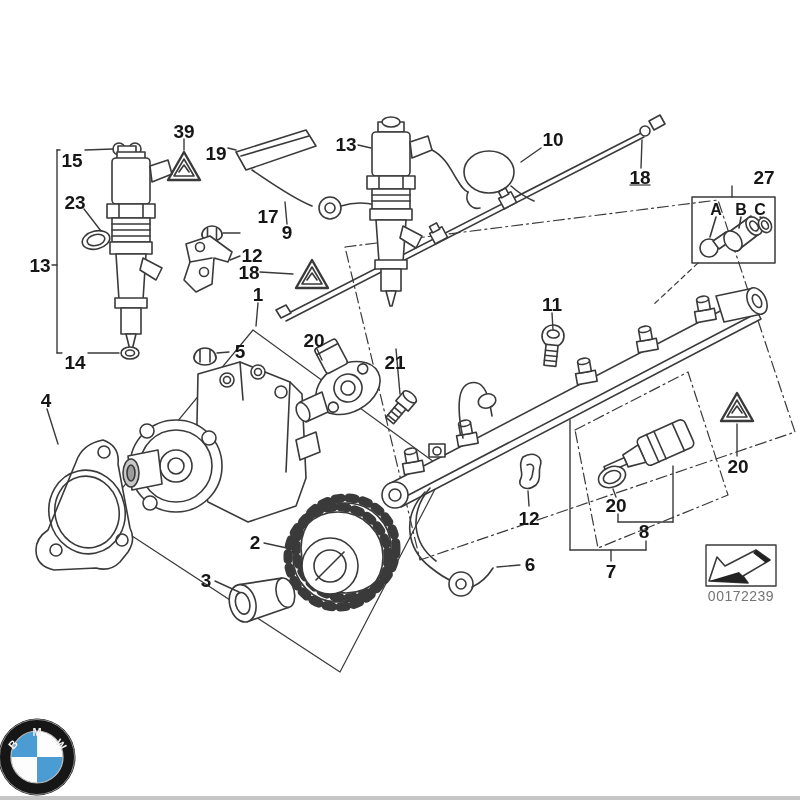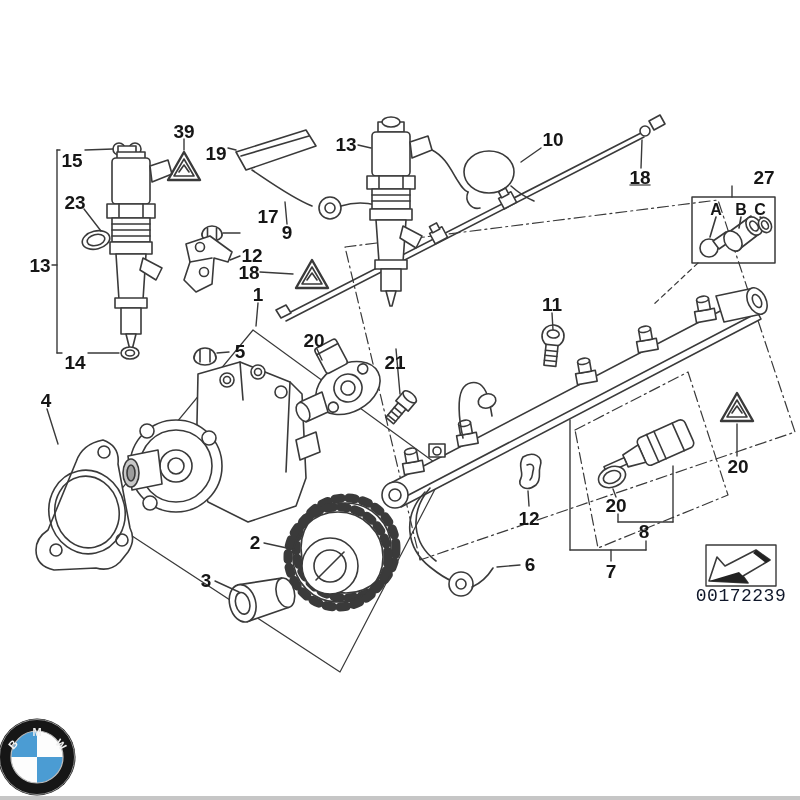--- a/index.html
+++ b/index.html
@@ -4,21 +4,21 @@
 <style>
   html,body{margin:0;padding:0;background:#fff;}
   body{width:800px;height:800px;position:relative;overflow:hidden;
        font-family:"Liberation Sans",sans-serif;}
   .stage{position:absolute;left:0;top:0;width:800px;height:800px;}
   svg.art{position:absolute;left:0;top:0;}
   .callout{position:absolute;transform:translate(-50%,-50%);
            font-weight:700;font-size:19px;color:#161616;line-height:1;white-space:nowrap;}
   .callout.letter{font-size:16px;}
   .img-code{position:absolute;left:741px;top:596px;transform:translate(-50%,-50%);
-            font-size:18px;color:#0f172a;letter-spacing:.5px;font-family:Liberation Mono, monospace;}
+            font-size:14px;color:#737373;letter-spacing:.5px;}
   .footer{position:absolute;left:0;top:712px;width:800px;height:88px;}
   .bottom-strip{position:absolute;left:0;top:796px;width:800px;height:4px;background:#c6c6c6;}
 </style>
 </head>
 <body>
 
 <div class="stage">
 
 <svg class="art" width="800" height="800" viewBox="0 0 800 800" stroke="#3a3a3a" fill="none" stroke-width="1.6" stroke-linecap="round" stroke-linejoin="round">
 

